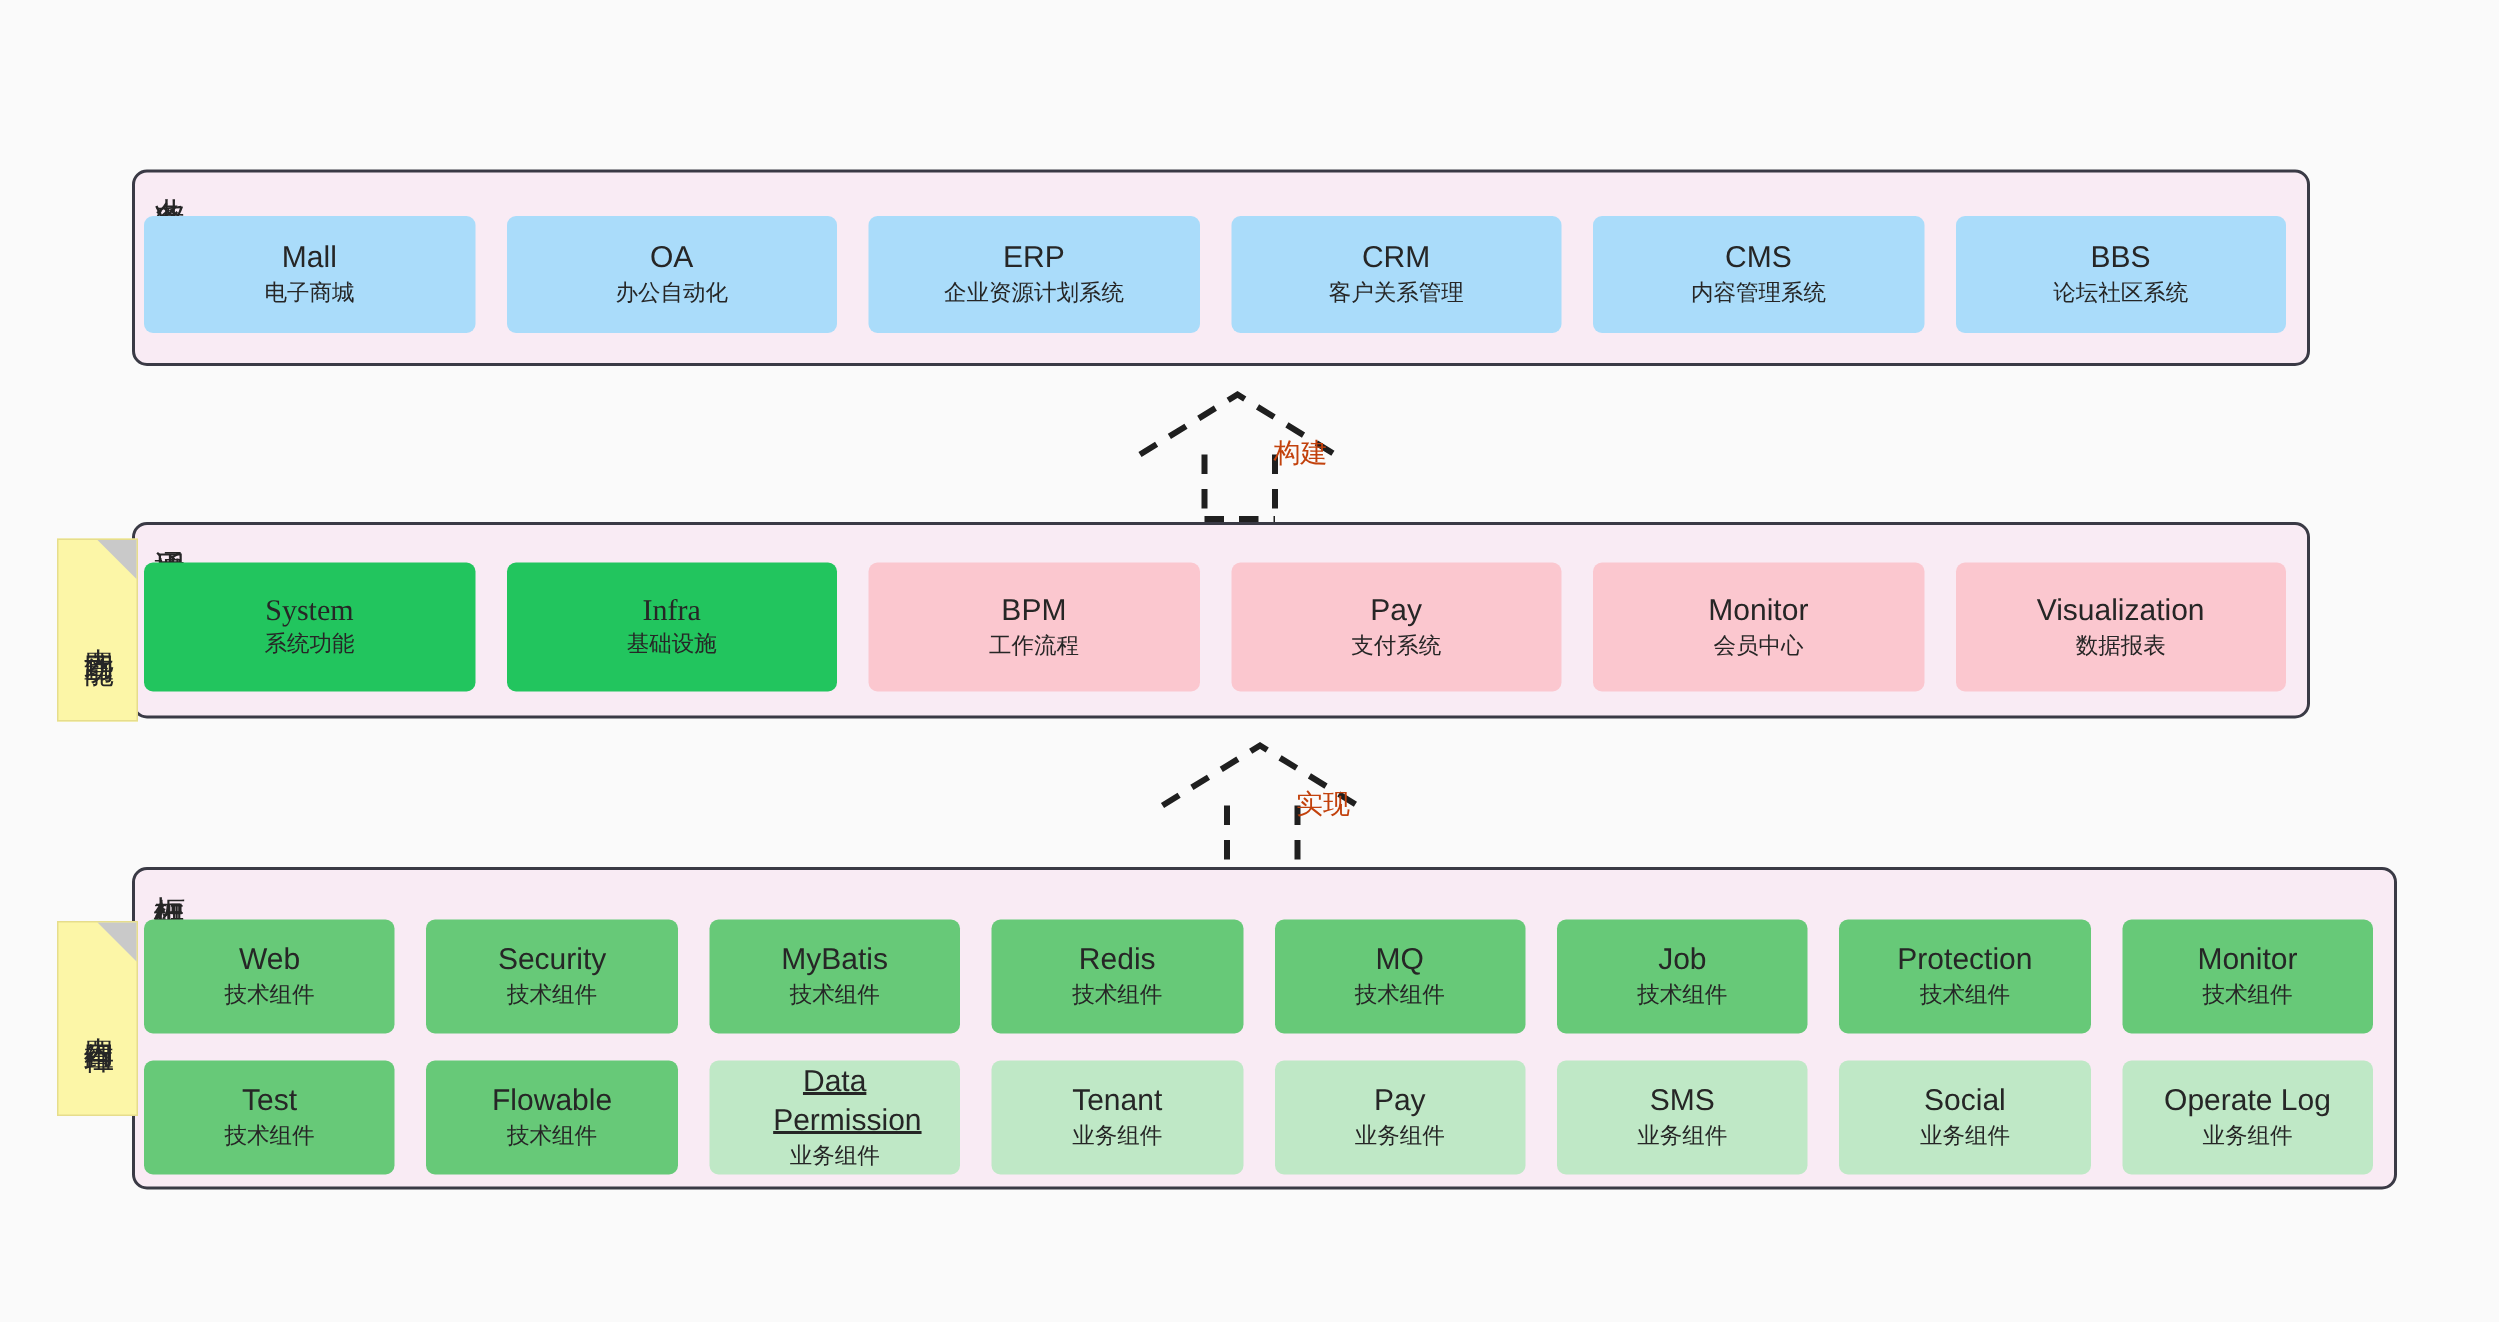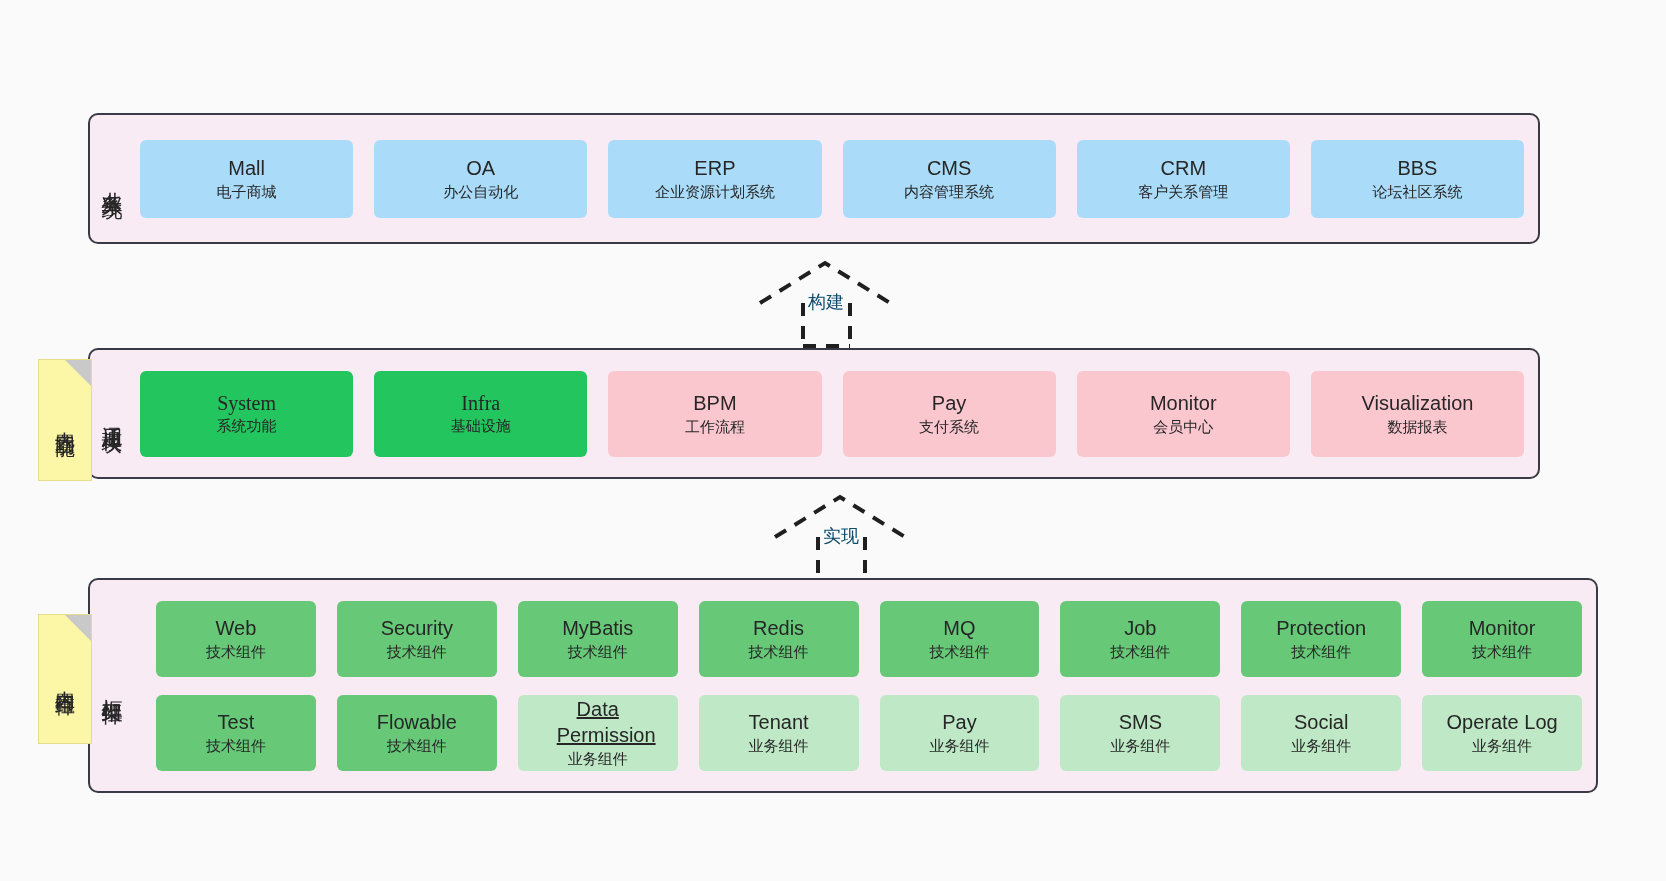--- a/index.html
+++ b/index.html
@@ -18,20 +18,21 @@
 
   
   .layer {
     position: absolute;
     box-sizing: border-box;
     background: #f9ebf4;
     border: 2px solid #3a3a45;
     border-radius: 10px;
     display: flex;
     align-items: stretch;
+    flex-direction: column;
   }
   .layer-title {
     flex: 0 0 auto;
     width: 44px;
     display: flex;
     align-items: center;
     justify-content: center;
     font-size: 21px;
     color: #262626;
     writing-mode: vertical-rl;
@@ -105,24 +106,25 @@
   }
 
   
   .connector {
     position: absolute;
     pointer-events: none;
   }
   .connector .conn-label {
     position: absolute;
     font-size: 18px;
-    color: #0c4a6e;
+    color: #c2410c;
     background: transparent;
     white-space: nowrap;
     user-select: none;
+    margin-left: 41px;
   }
 </style>
 </head>
 <body>
 
 <div id="canvas">
 
   <div class="layer" id="layer-business" style="left:88px; top:113px; width:1452px; height:131px;">
     <div class="layer-title">业务系统</div>
     <div class="layer-body">
@@ -133,26 +135,26 @@
         </div>
         <div class="card blue">
           <div class="en">OA</div>
           <div class="cn">办公自动化</div>
         </div>
         <div class="card blue">
           <div class="en">ERP</div>
           <div class="cn">企业资源计划系统</div>
         </div>
         <div class="card blue">
+          <div class="en">CRM</div>
+          <div class="cn">客户关系管理</div>
+        </div>
+        <div class="card blue">
           <div class="en">CMS</div>
           <div class="cn">内容管理系统</div>
-        </div>
-        <div class="card blue">
-          <div class="en">CRM</div>
-          <div class="cn">客户关系管理</div>
         </div>
         <div class="card blue">
           <div class="en">BBS</div>
           <div class="cn">论坛社区系统</div>
         </div>
       </div>
     </div>
   </div>
 
   <div class="connector" style="left:755px; top:258px; width:160px; height:92px;">

